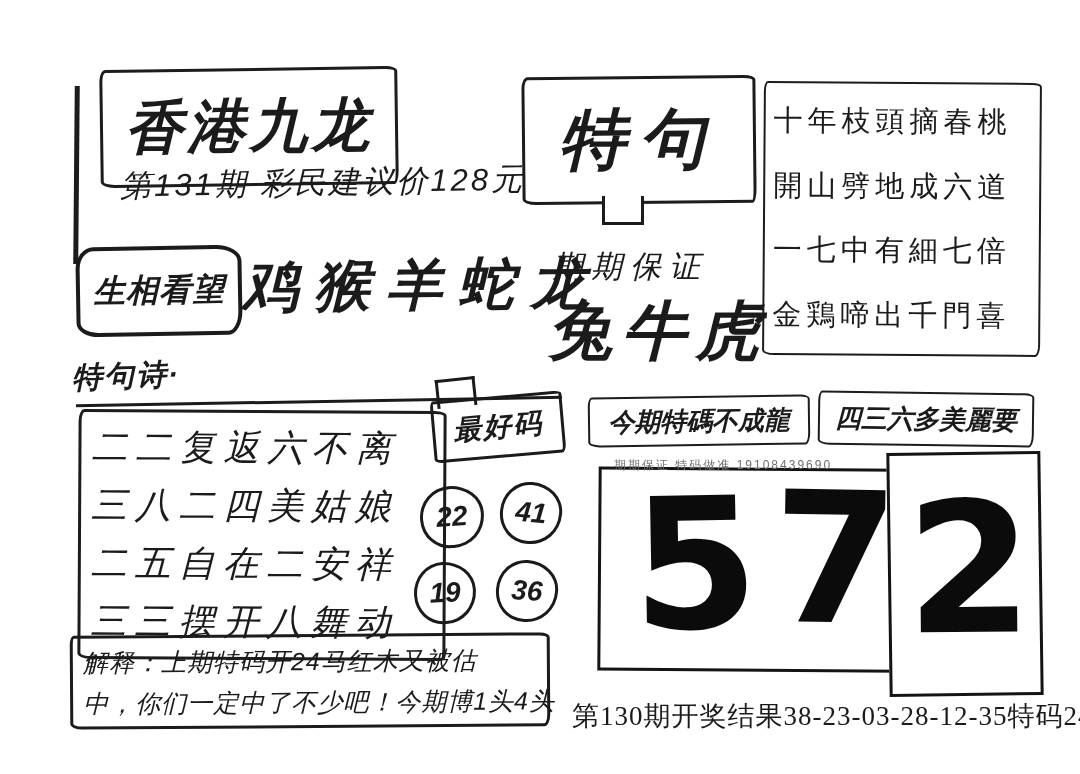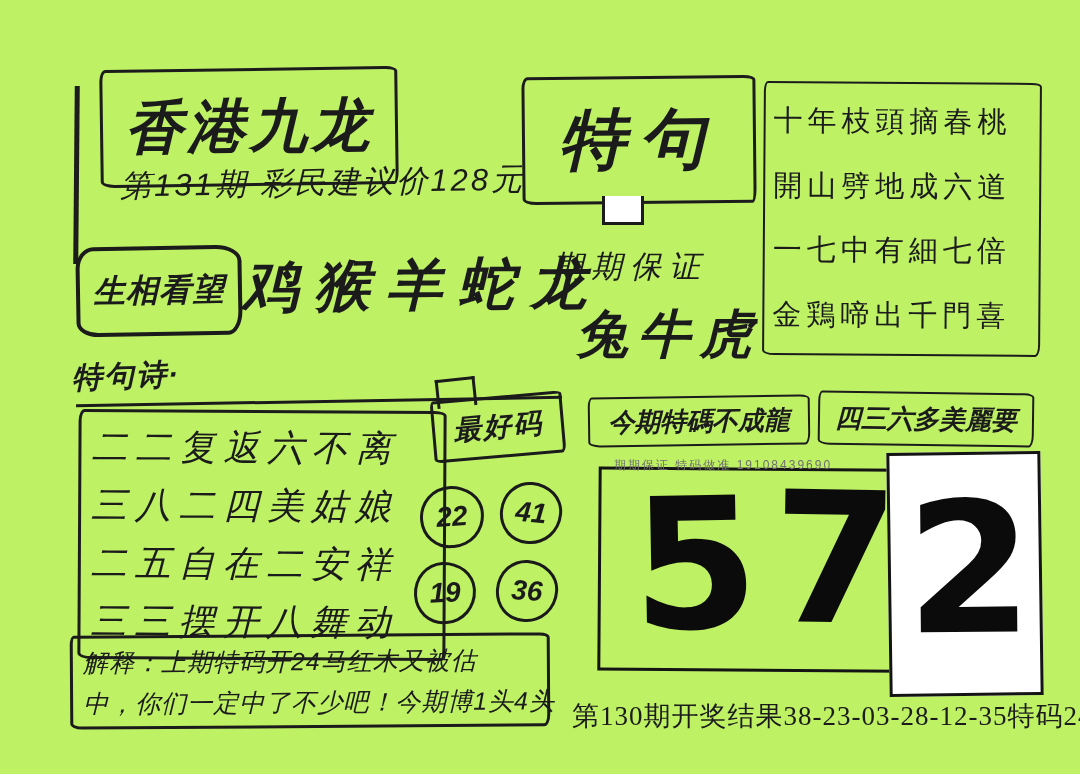--- a/index.html
+++ b/index.html
@@ -1,17 +1,17 @@
 <!DOCTYPE html>
 <html><head>
 <meta charset="utf-8">
 <style>
   html,body{margin:0;padding:0;background:#e8e8e8;}
   #canvas{
-    position:relative;width:1080px;height:774px;background:#bef264;
+    position:relative;width:1080px;height:774px;background:#ffffff;
     font-family:"Liberation Sans","DejaVu Sans",sans-serif;color:#1b1b1b;
     overflow:hidden;margin:0 auto;
   }
   .abs{position:absolute;}
   .hand{font-style:italic;}
   .sketch{
     border:3px solid #1c1c1c;
     border-radius:6px 12px 4px 14px / 12px 5px 14px 6px;
   }
   .sketch-thin{
@@ -59,21 +59,21 @@
   </div>
 
   <div class="abs center" style="left:76px;top:246px;width:158px;height:82px;border:4px solid #1b1b1b;
               border-radius:18px 26px 14px 22px / 22px 16px 24px 14px;transform:rotate(-1deg);">
     <div class="hand" style="font-size:32px;font-weight:bold;letter-spacing:1px;">生相看望</div>
   </div>
 
   <div class="abs hand" style="left:242px;top:248px;font-size:56px;font-weight:bold;letter-spacing:16px;transform:rotate(-0.5deg);white-space:nowrap;">鸡猴羊蛇龙</div>
 
   <div class="abs hand" style="left:552px;top:246px;font-size:31px;letter-spacing:8px;white-space:nowrap;">期期保证</div>
-  <div class="abs hand" style="left:548px;top:300px;font-size:52px;font-weight:bold;letter-spacing:10px;white-space:nowrap;margin-left:28px;">兔牛虎</div>
+  <div class="abs hand" style="left:548px;top:288px;font-size:64px;font-weight:bold;letter-spacing:10px;white-space:nowrap;">兔牛虎</div>
 
   <div class="abs hand" style="left:72px;top:356px;font-size:30px;font-weight:bold;letter-spacing:2px;transform:rotate(-2deg);">特句诗·</div>
   <div class="abs" style="left:76px;top:400px;width:486px;height:0;border-top:3px solid #1b1b1b;transform:rotate(-1deg);"></div>
 
   <div class="abs sketch" style="left:78px;top:410px;width:342px;height:232px;transform:rotate(0.3deg);
               display:flex;flex-direction:column;justify-content:space-around;padding:6px 10px;">
     <div class="hand poemline" style="font-size:36px;letter-spacing:8px;">二二复返六不离</div>
     <div class="hand poemline" style="font-size:36px;letter-spacing:8px;">三八二四美姑娘</div>
     <div class="hand poemline" style="font-size:36px;letter-spacing:8px;">二五自在二安祥</div>
     <div class="hand poemline" style="font-size:36px;letter-spacing:8px;">三三摆开八舞动</div>

